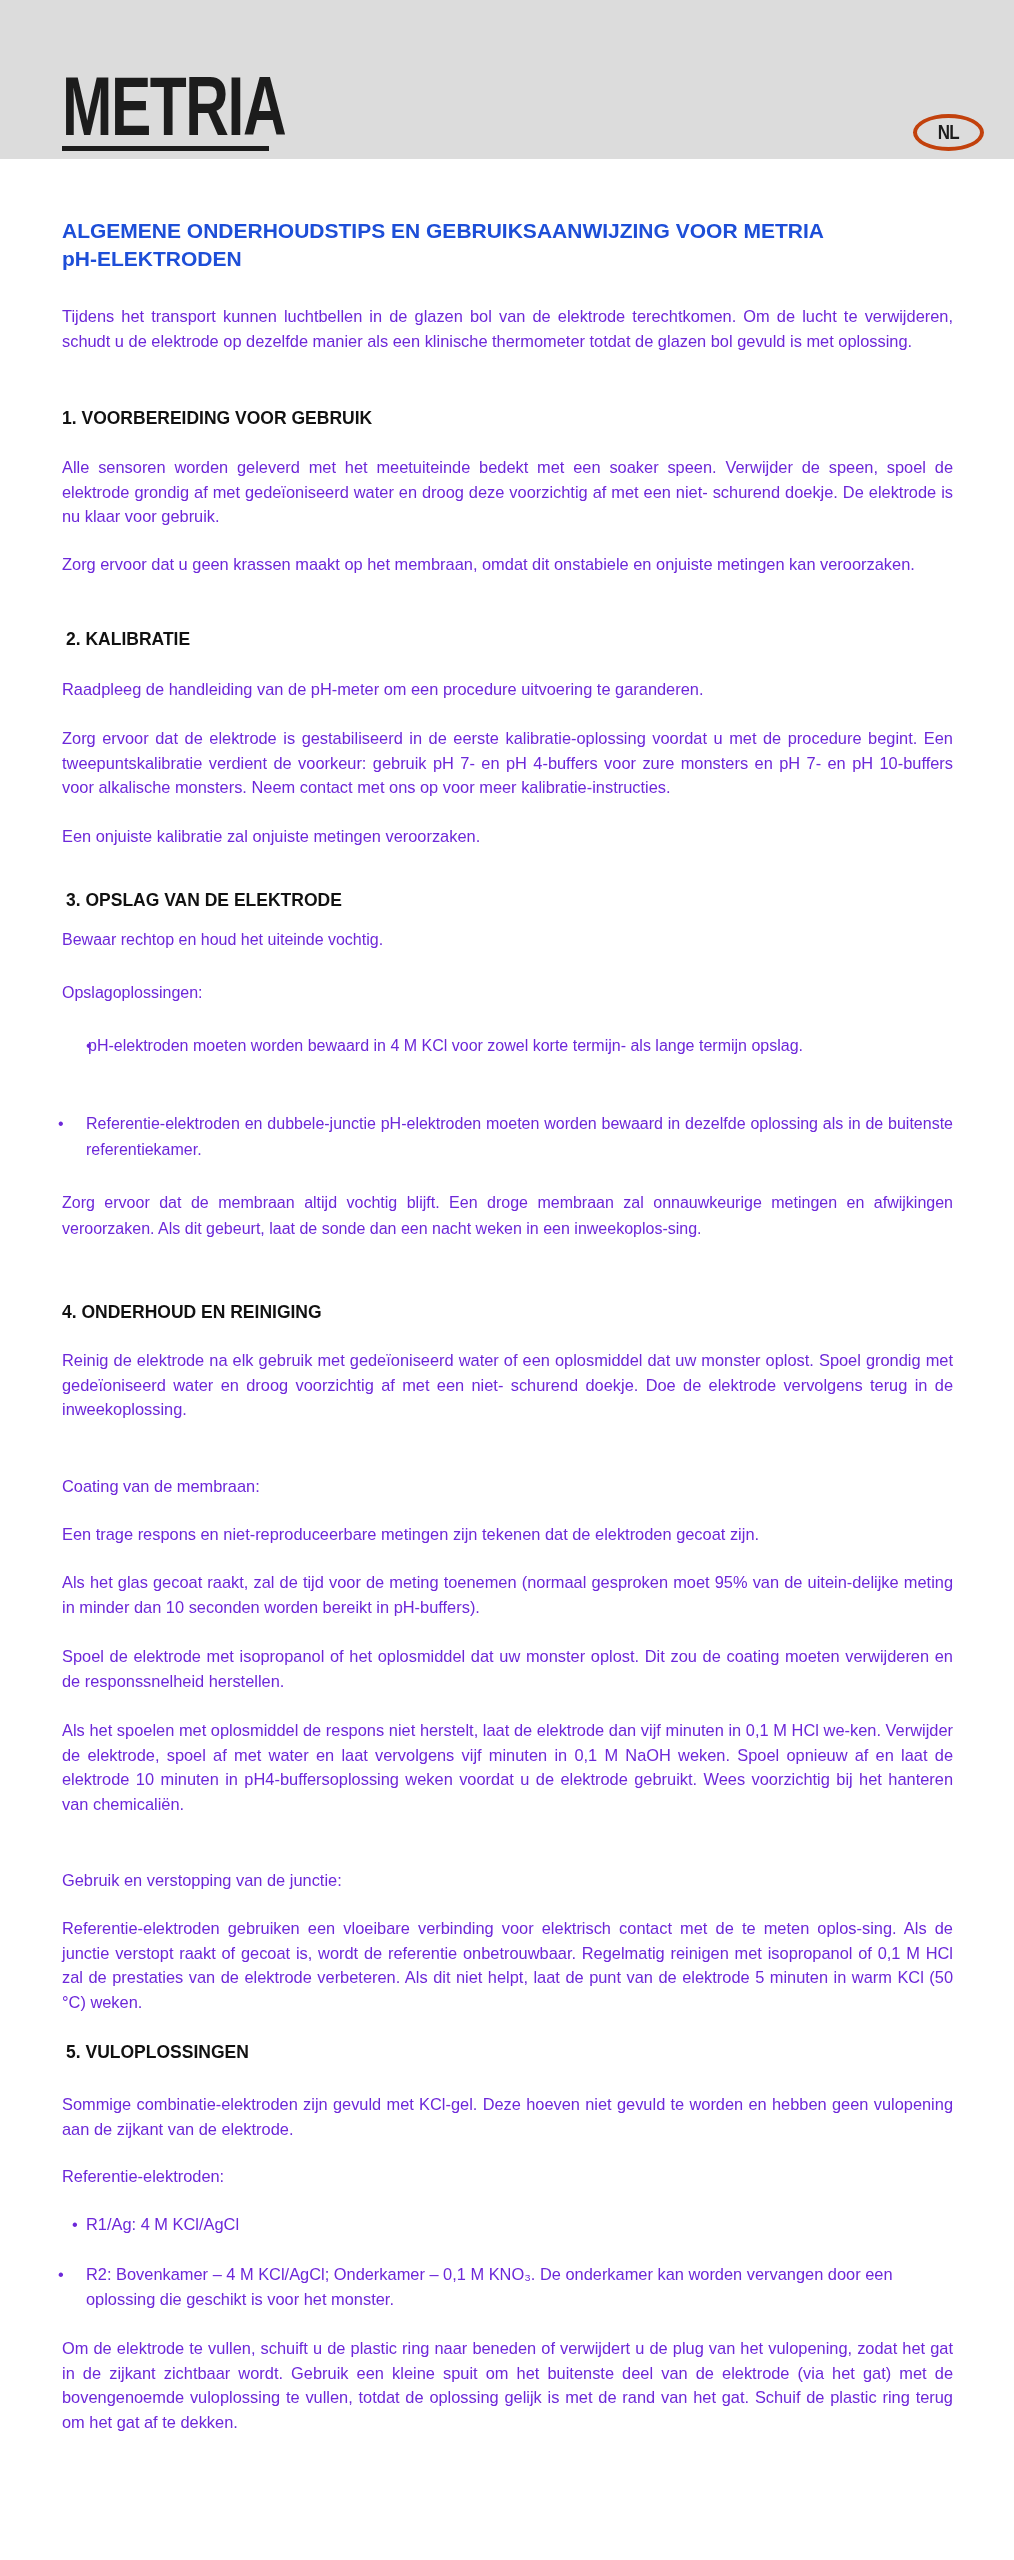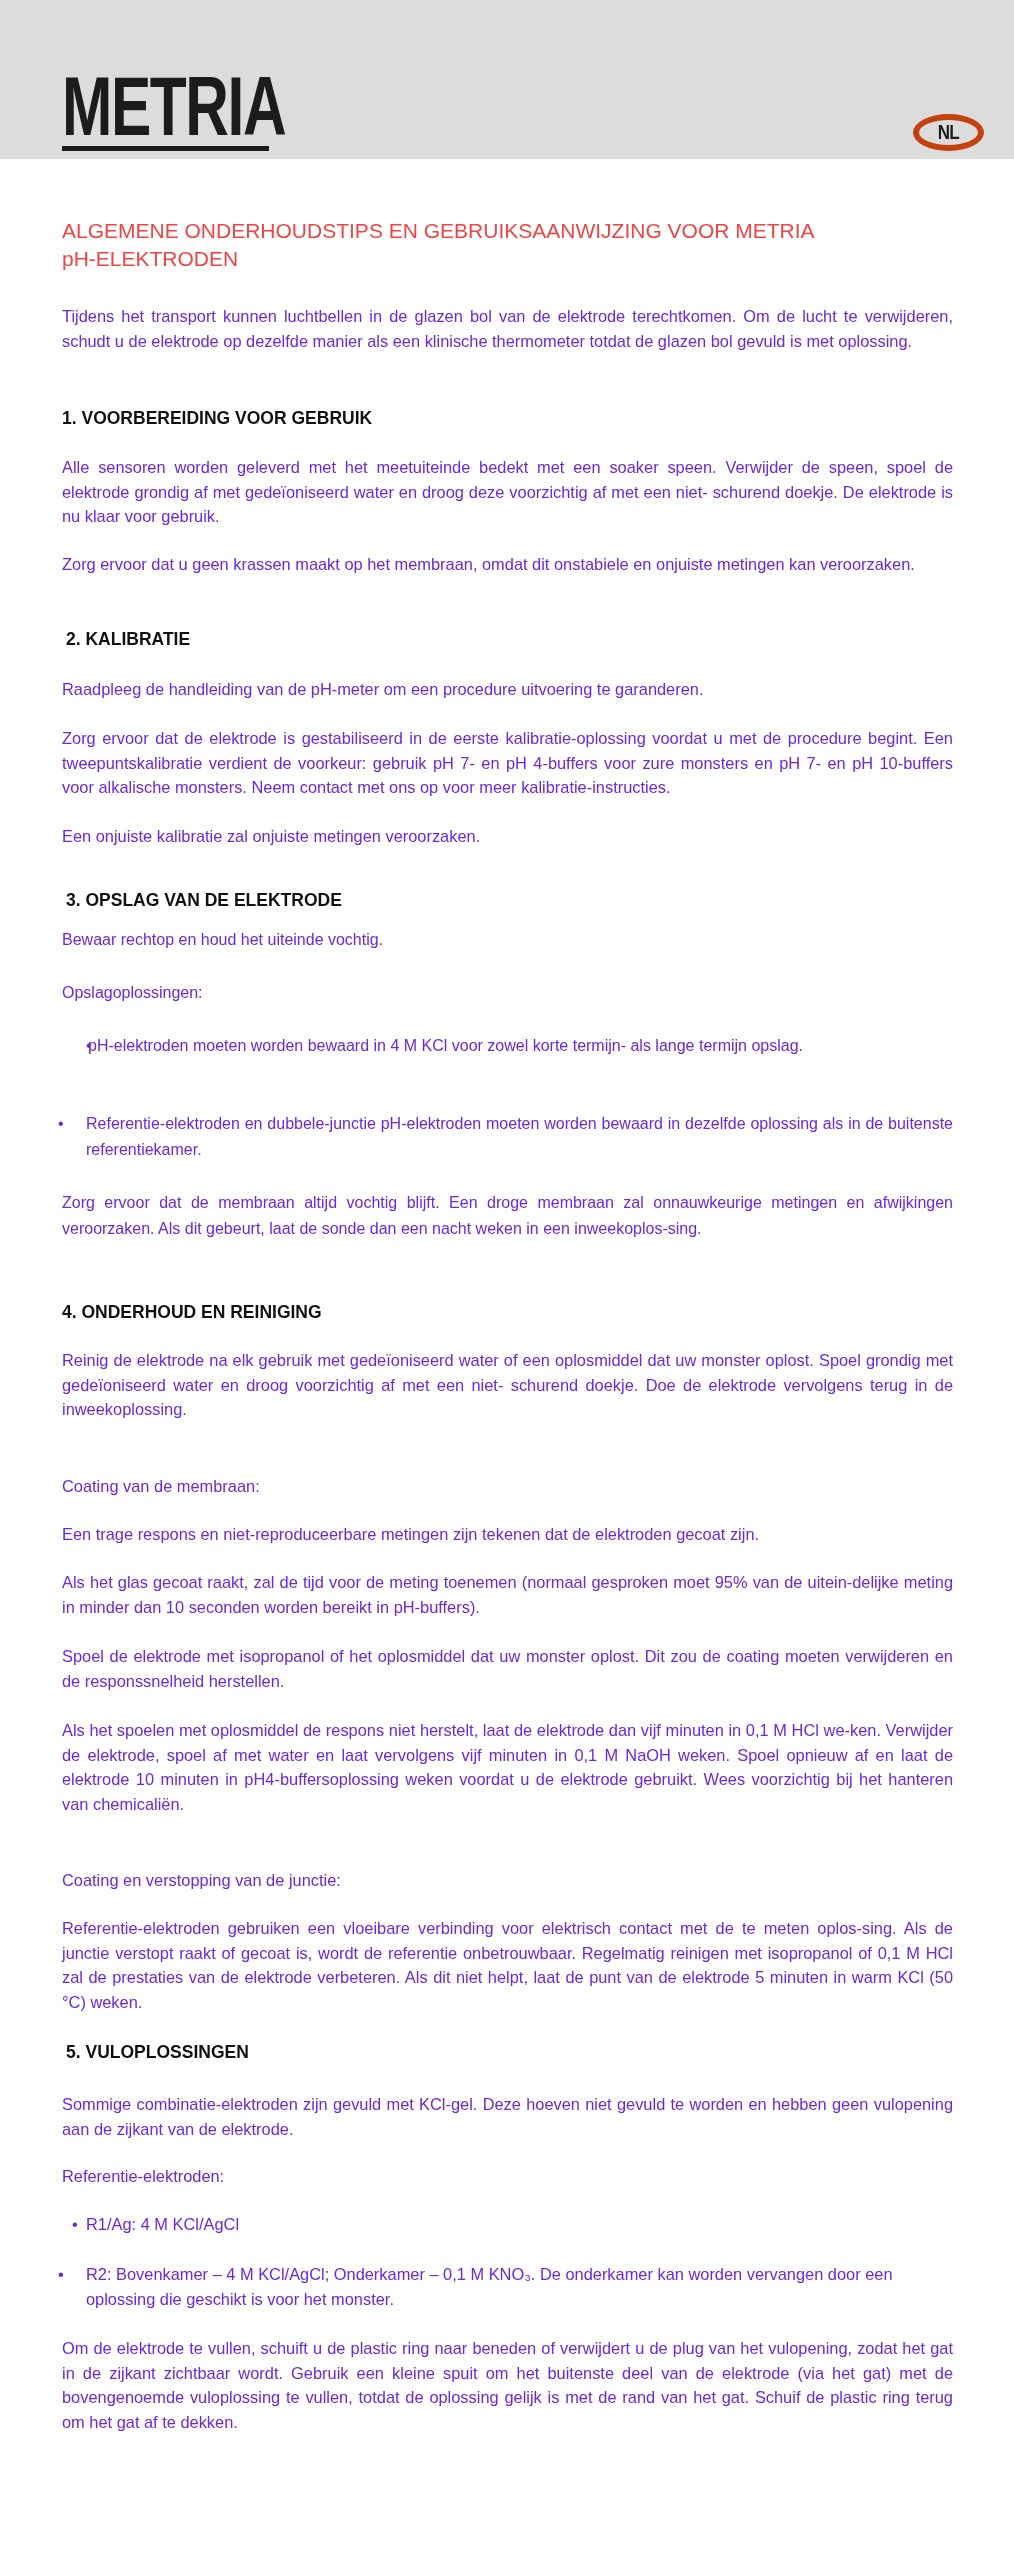--- a/index.html
+++ b/index.html
@@ -15,32 +15,32 @@
     font-weight: bold; font-size: 84px; line-height: 72px;
     letter-spacing: -2px; color: #1c1c1c;
     transform: scaleX(0.72); transform-origin: left top;
     width: 290px; height: 72px;
   }
   .logo-underline {
     position: absolute; left: 62px; top: 146px; width: 207px; height: 5px; background: #1c1c1c;
   }
   .lang-badge {
     position: absolute; left: 913px; top: 114px; width: 71px; height: 37px;
-    border: 6px solid #c2410c; border-radius: 50%;
+    border: 4px solid #c2410c; border-radius: 50%;
     display: flex; align-items: center; justify-content: center;
   }
   .lang-badge span {
     font-weight: bold; font-size: 20px; color: #1c1c1c; letter-spacing: -1px;
     transform: scaleX(0.85);
   }
   .content { position: absolute; left: 62px; top: 0; width: 891px; }
   .title {
     position: absolute; left: 0; top: 217px; width: 891px;
-    font-family: "Liberation Sans", sans-serif; font-weight: normal;
-    font-size: 21px; line-height: 28px; color: #ef4444;
+    font-family: "Liberation Sans", sans-serif; font-weight: bold;
+    font-size: 21px; line-height: 28px; color: #1d4ed8;
   }
   .block { position: absolute; left: 0; width: 891px; font-size: 16.4px; line-height: 24.5px; text-align: justify; color: #6d28d9; }
   .block.big { font-size: 16px; line-height: 26px; }
   .h { position: absolute; left: 0; font-weight: bold; font-size: 17.5px; line-height: 24px; color: #111; }
   .h.ind { left: 4px; }
   .bullet { position: absolute; left: 0; width: 891px; text-align: justify; }
   .bullet.hang { padding-left: 24px; text-indent: -14px; left: 0; }
   .bullet.first { text-indent: 12px; }
   .dot { display: inline-block; width: 14px; }
 </style>
@@ -83,21 +83,21 @@
   </div>
   <p class="block big" style="top:1190px">Zorg ervoor dat de membraan altijd vochtig blijft. Een droge membraan zal onnauwkeurige metingen en afwijkingen veroorzaken. Als dit gebeurt, laat de sonde dan een nacht weken in een inweekoplos-sing.</p>
 
   <div class="h" style="top:1300px">4. ONDERHOUD EN REINIGING</div>
   <p class="block" style="top:1348px">Reinig de elektrode na elk gebruik met gedeïoniseerd water of een oplosmiddel dat uw monster oplost. Spoel grondig met gedeïoniseerd water en droog voorzichtig af met een niet- schurend doekje. Doe de elektrode vervolgens terug in de inweekoplossing.</p>
   <p class="block" style="top:1474px">Coating van de membraan:</p>
   <p class="block" style="top:1522px">Een trage respons en niet-reproduceerbare metingen zijn tekenen dat de elektroden gecoat zijn.</p>
   <p class="block" style="top:1570px">Als het glas gecoat raakt, zal de tijd voor de meting toenemen (normaal gesproken moet 95% van de uitein-delijke meting in minder dan 10 seconden worden bereikt in pH-buffers).</p>
   <p class="block" style="top:1644px">Spoel de elektrode met isopropanol of het oplosmiddel dat uw monster oplost. Dit zou de coating moeten verwijderen en de responssnelheid herstellen.</p>
   <p class="block" style="top:1718px">Als het spoelen met oplosmiddel de respons niet herstelt, laat de elektrode dan vijf minuten in 0,1 M HCl we-ken. Verwijder de elektrode, spoel af met water en laat vervolgens vijf minuten in 0,1 M NaOH weken. Spoel opnieuw af en laat de elektrode 10 minuten in pH4-buffersoplossing weken voordat u de elektrode gebruikt. Wees voorzichtig bij het hanteren van chemicaliën.</p>
-  <p class="block" style="top:1868px">Coating en verstopping van de junctie:</p>
+  <p class="block" style="top:1868px">Gebruik en verstopping van de junctie:</p>
   <p class="block" style="top:1916px">Referentie-elektroden gebruiken een vloeibare verbinding voor elektrisch contact met de te meten oplos-sing. Als de junctie verstopt raakt of gecoat is, wordt de referentie onbetrouwbaar. Regelmatig reinigen met isopropanol of 0,1 M HCl zal de prestaties van de elektrode verbeteren. Als dit niet helpt, laat de punt van de elektrode 5 minuten in warm KCl (50 °C) weken.</p>
 
   <div class="h ind" style="top:2040px">5. VULOPLOSSINGEN</div>
   <p class="block" style="top:2092px">Sommige combinatie-elektroden zijn gevuld met KCl-gel. Deze hoeven niet gevuld te worden en hebben geen vulopening aan de zijkant van de elektrode.</p>
   <p class="block" style="top:2164px">Referentie-elektroden:</p>
   <div class="block bullet" style="top:2212px; padding-left:10px;">
     <span class="dot">•</span><span>R1/Ag: 4 M KCl/AgCl</span>
   </div>
   <div class="block bullet hang" style="top:2262px; padding-left:24px; width:860px; text-align:left;">
     <span class="dot">•</span><span>R2: Bovenkamer – 4 M KCl/AgCl; Onderkamer – 0,1 M KNO₃. De onderkamer kan worden vervangen door een oplossing die geschikt is voor het monster.</span>

